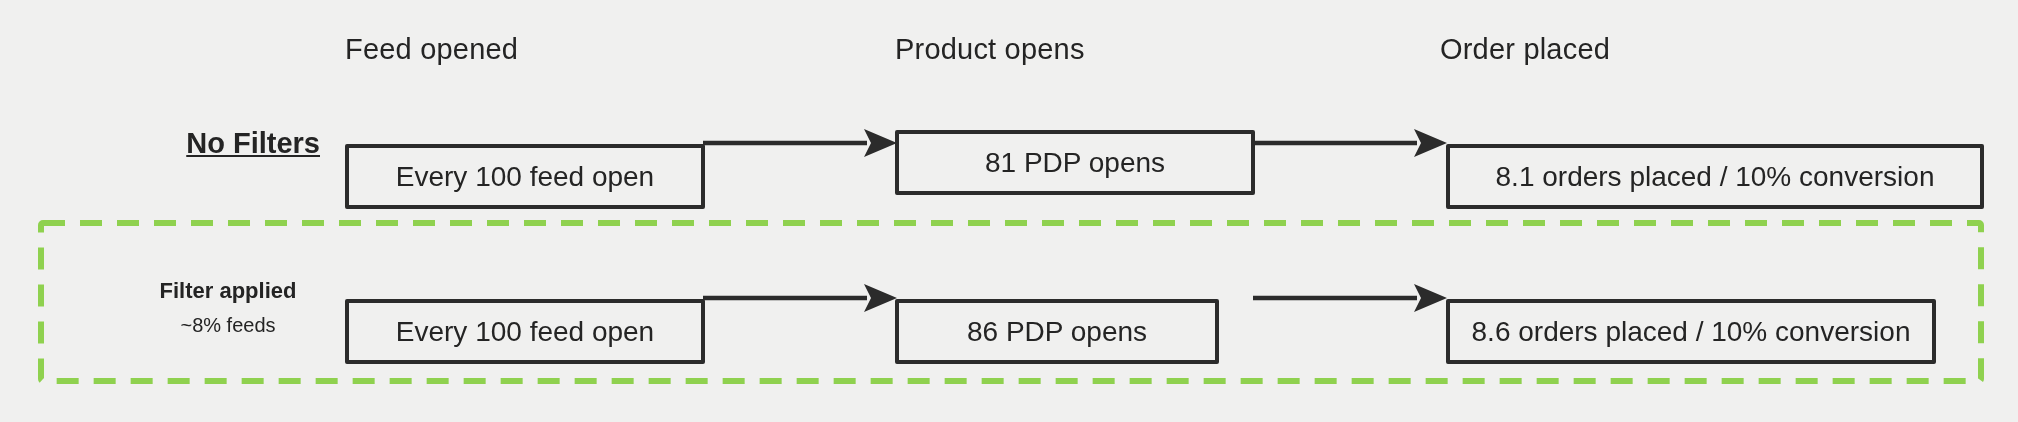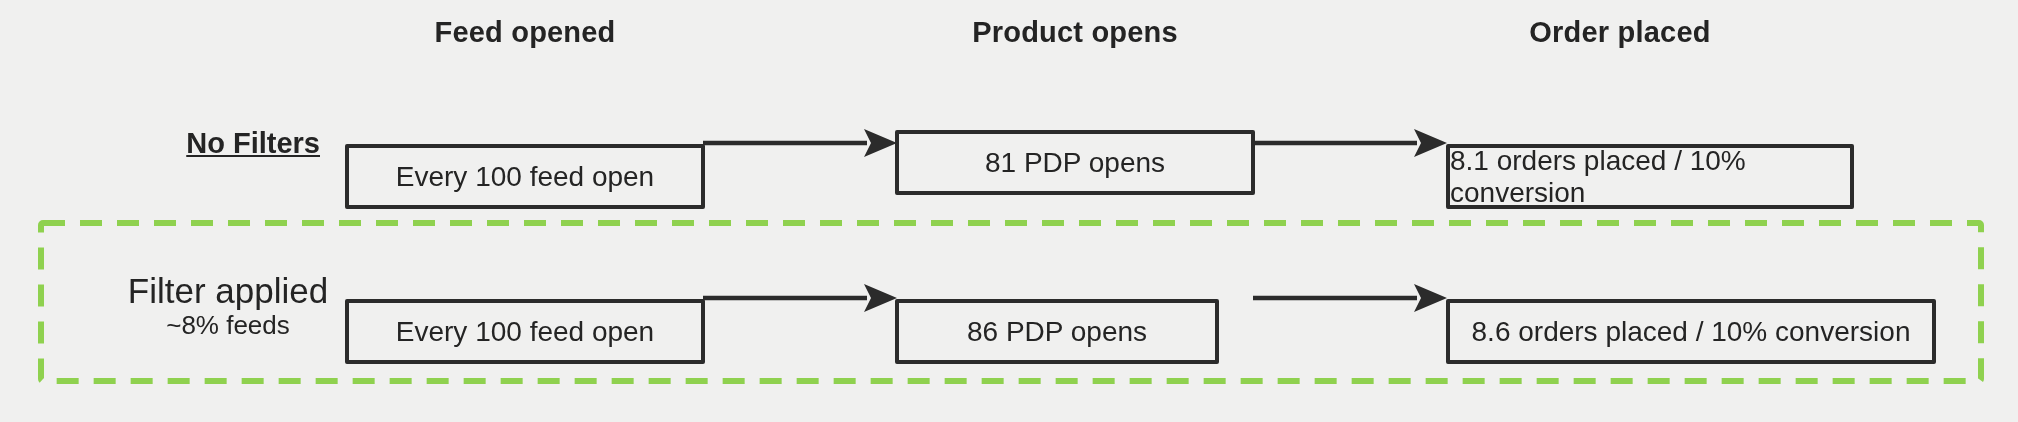--- a/index.html
+++ b/index.html
@@ -7,24 +7,23 @@
     position: relative;
     width: 2018px;
     height: 422px;
     background: #f0f0ef;
     font-family: "Liberation Sans", "DejaVu Sans", sans-serif;
     color: #242424;
     overflow: hidden;
   }
   .col-header {
     position: absolute;
-    top: 16px;
+    top: 33px;
     width: 360px;
-    text-align: center;
-    font-weight: bold;
+    font-weight: normal;
     font-size: 29px;
     letter-spacing: 0.2px;
   }
   .stage-box {
     position: absolute;
     height: 65px;
     box-sizing: border-box;
     border: 4px solid #2b2b2b;
     border-radius: 2px;
     display: flex;
@@ -46,26 +45,26 @@
     text-decoration: underline;
   }
   .row2-label {
     position: absolute;
     left: 100px;
     top: 272px;
     width: 256px;
     text-align: center;
   }
   .row2-label .main {
-    font-weight: normal;
-    font-size: 35px;
+    font-weight: bold;
+    font-size: 22px;
     line-height: 37px;
   }
   .row2-label .sub {
-    font-size: 26px;
+    font-size: 20px;
     line-height: 33px;
   }
   .arrow {
     position: absolute;
   }
   .highlight-svg {
     position: absolute;
     left: 38px;
     top: 220px;
   }
@@ -92,21 +91,21 @@
     <path d="M161,6 L194,20 L161,34 L168,20 Z" fill="#2b2b2b"></path>
   </svg>
 
   <div class="stage-box" style="left:895px;top:96px;width:360px;">81 PDP opens</div>
 
   <svg class="arrow" style="left:1253px;top:123px;" width="194" height="40" viewBox="0 0 194 40">
     <line x1="0" y1="20" x2="164" y2="20" stroke="#2b2b2b" stroke-width="4.5"></line>
     <path d="M161,6 L194,20 L161,34 L168,20 Z" fill="#2b2b2b"></path>
   </svg>
 
-  <div class="stage-box" style="left:1446px;top:110px;width:408px;">8.1 orders placed / 10% conversion</div>
+  <div class="stage-box" style="left:1446px;top:110px;width:538px;">8.1 orders placed / 10% conversion</div>
 
   <div class="row2-label">
     <div class="main">Filter applied</div>
     <div class="sub">~8% feeds</div>
   </div>
 
   <div class="stage-box" style="left:345px;top:265px;width:360px;">Every 100 feed open</div>
 
   <svg class="arrow" style="left:703px;top:278px;" width="194" height="40" viewBox="0 0 194 40">
     <line x1="0" y1="20" x2="164" y2="20" stroke="#2b2b2b" stroke-width="4.5"></line>

